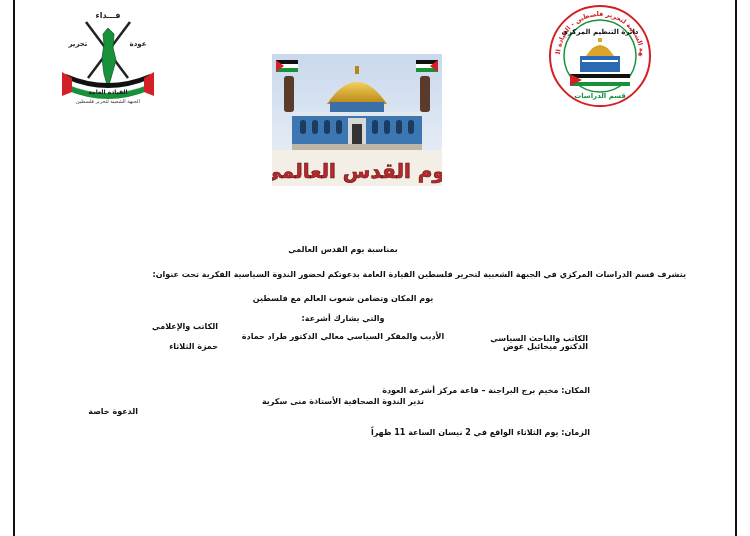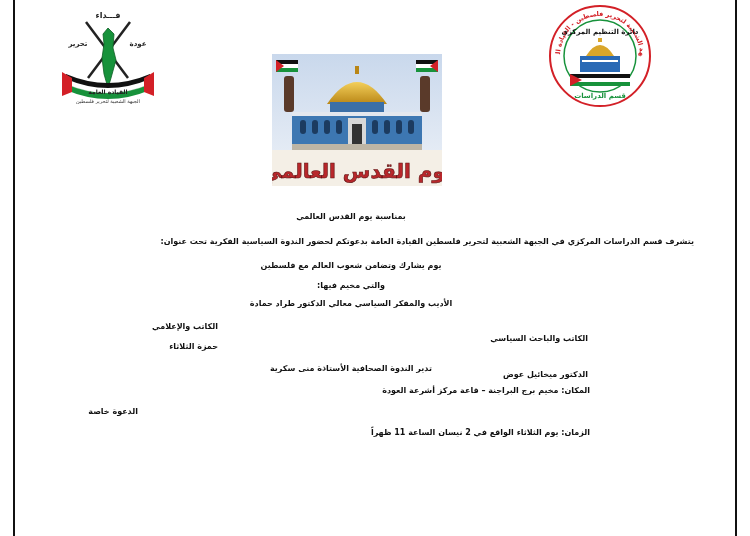--- a/index.html
+++ b/index.html
@@ -16,21 +16,21 @@
   .logo-left { position: absolute; left: 58px; top: 8px; width: 100px; height: 96px; }
   
   .logo-right { position: absolute; left: 548px; top: 4px; width: 104px; height: 104px; }
   
   .poster { position: absolute; left: 272px; top: 54px; width: 170px; height: 132px; overflow: hidden; }
 
   .txt {
     position: absolute; direction: rtl; white-space: nowrap;
     font-family: "DejaVu Sans", sans-serif; font-weight: bold; font-size: 8px; color: #111;
   }
-  .center { left: 8px; width: 686px; text-align: center; }
+  .center { left: 0; width: 686px; text-align: center; margin-top: 33px; }
 </style>
 </head>
 <body>
 
 <div class="frame"></div>
 
 <div class="logo-left">
   <svg width="100" height="96" viewBox="0 0 100 96">
     <text x="50" y="10" text-anchor="middle" font-size="8" font-weight="bold" fill="#222" font-family="DejaVu Sans, sans-serif">فـــداء</text>
     <text x="20" y="38" text-anchor="middle" font-size="7" font-weight="bold" fill="#222" font-family="DejaVu Sans, sans-serif">تحرير</text>
@@ -125,28 +125,28 @@
     <rect x="20" y="90" width="130" height="6" fill="#bdb5a5"></rect>
     <rect x="0" y="96" width="170" height="36" fill="#f4efe6"></rect>
     <text x="85" y="124" text-anchor="middle" font-size="20" font-weight="bold" fill="#b8272b" stroke="#5a1010" stroke-width="0.6" font-family="DejaVu Sans, sans-serif">يوم القدس العالمي</text>
   </svg>
 </div>
 
 <div class="txt center" style="top:212px;">بمناسبة يوم القدس العالمي</div>
 
 <div class="txt center" style="top:237px;text-align:right;">يتشرف قسم الدراسات المركزي في الجبهة الشعبية لتحرير فلسطين القيادة العامة بدعوتكم لحضور الندوة السياسية الفكرية تحت عنوان:</div>
 
-<div class="txt center" style="top:261px;">يوم يشارك وتضامن شعوب العالم مع فلسطين</div>
+<div class="txt center" style="top:261px;">يوم المكان وتضامن شعوب العالم مع فلسطين</div>
 
-<div class="txt center" style="top:281px;">والتي مخيم فيها:</div>
+<div class="txt center" style="top:281px;">والتي يشارك أشرعة:</div>
 
 <div class="txt center" style="top:299px;">الأديب والمفكر السياسي معالي الدكتور طراد حمادة</div>
 
 <div class="txt" style="top:334px; right:162px;">الكاتب والباحث السياسي</div>
-<div class="txt" style="top:342px; right:162px;margin-top:28px;">الدكتور ميخائيل عوض</div>
+<div class="txt" style="top:342px; right:162px;">الدكتور ميخائيل عوض</div>
 
 <div class="txt" style="top:322px; right:532px;">الكاتب والإعلامي</div>
 <div class="txt" style="top:342px; right:532px;">حمزة الثلاثاء</div>
 
 <div class="txt center" style="top:364px;">تدير الندوة الصحافية الأستاذة منى سكرية</div>
 
 <div class="txt" style="top:386px; right:160px;">المكان: مخيم برج البراجنة – قاعة مركز أشرعة العودة</div>
 
 <div class="txt" style="top:428px; right:160px;">الزمان: يوم الثلاثاء الواقع في 2 نيسان الساعة 11 ظهراً</div>
 

